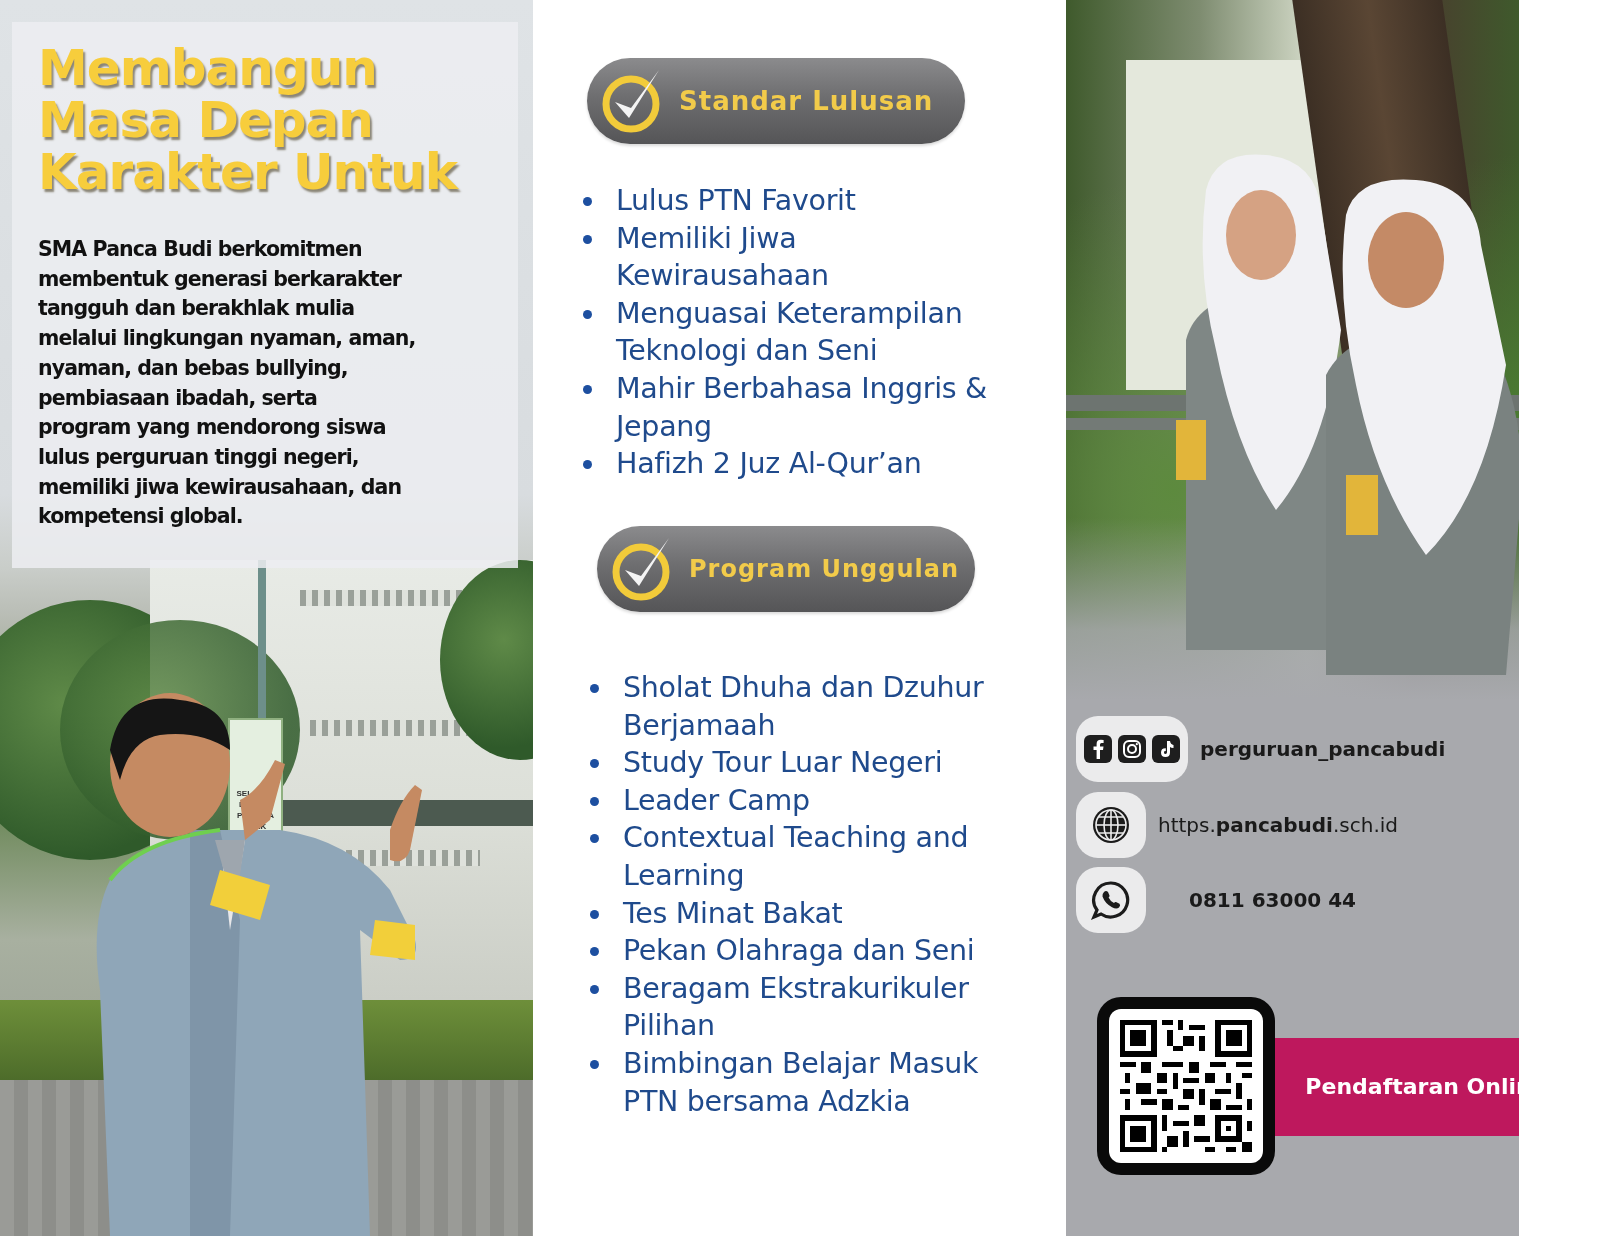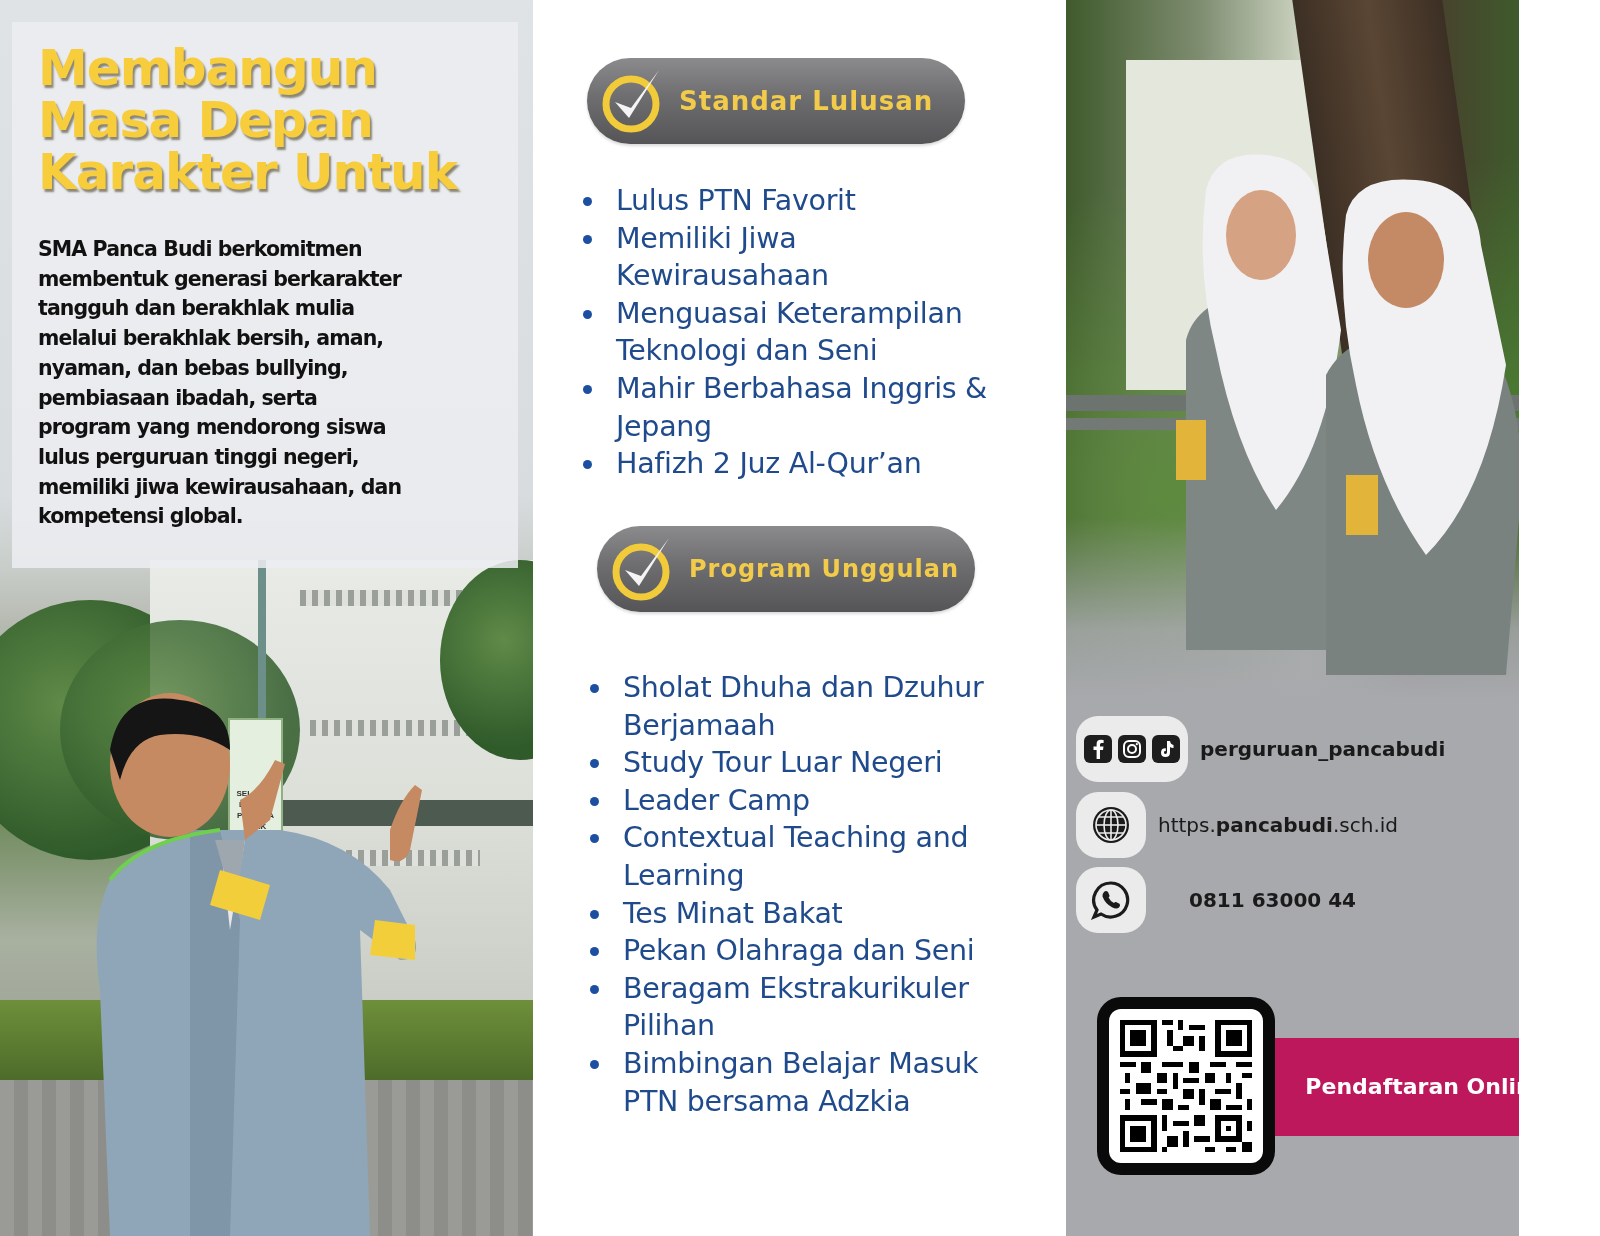--- a/index.html
+++ b/index.html
@@ -92,21 +92,21 @@
   <div class="overlay"></div>
   <h1 class="headline">
     <span>Membangun</span>
     <span>Masa Depan</span>
     <span>Karakter Untuk</span>
   </h1>
   <p class="intro">
     <span>SMA Panca Budi berkomitmen</span><br>
     <span>membentuk generasi berkarakter</span><br>
     <span>tangguh dan berakhlak mulia</span><br>
-    <span>melalui berakhlak bersih, aman,</span><br>
+    <span>melalui lingkungan nyaman, aman,</span><br>
     <span>nyaman, dan bebas bullying,</span><br>
     <span>pembiasaan ibadah, serta</span><br>
     <span>program yang mendorong siswa</span><br>
     <span>lulus perguruan tinggi negeri,</span><br>
     <span>memiliki jiwa kewirausahaan, dan</span><br>
     <span>kompetensi global.</span>
   </p>
 </div>
 
 <div id="mid" class="panel">

